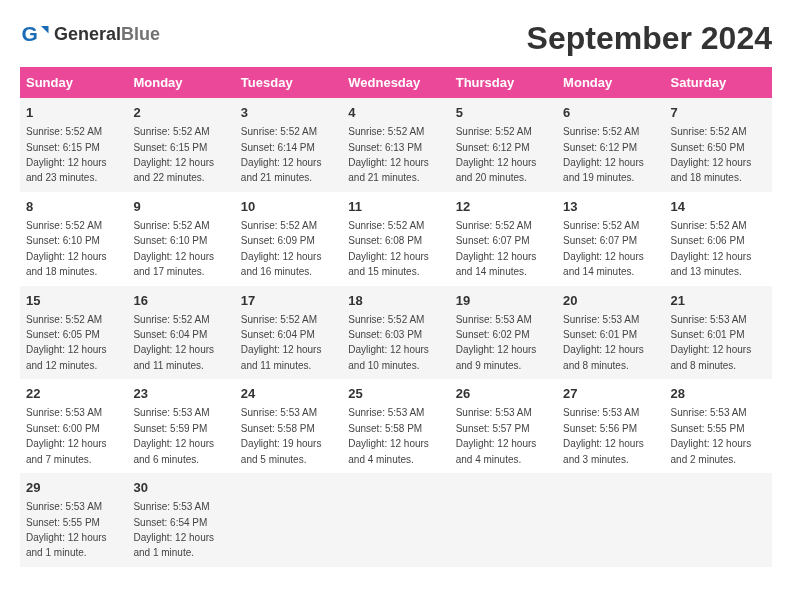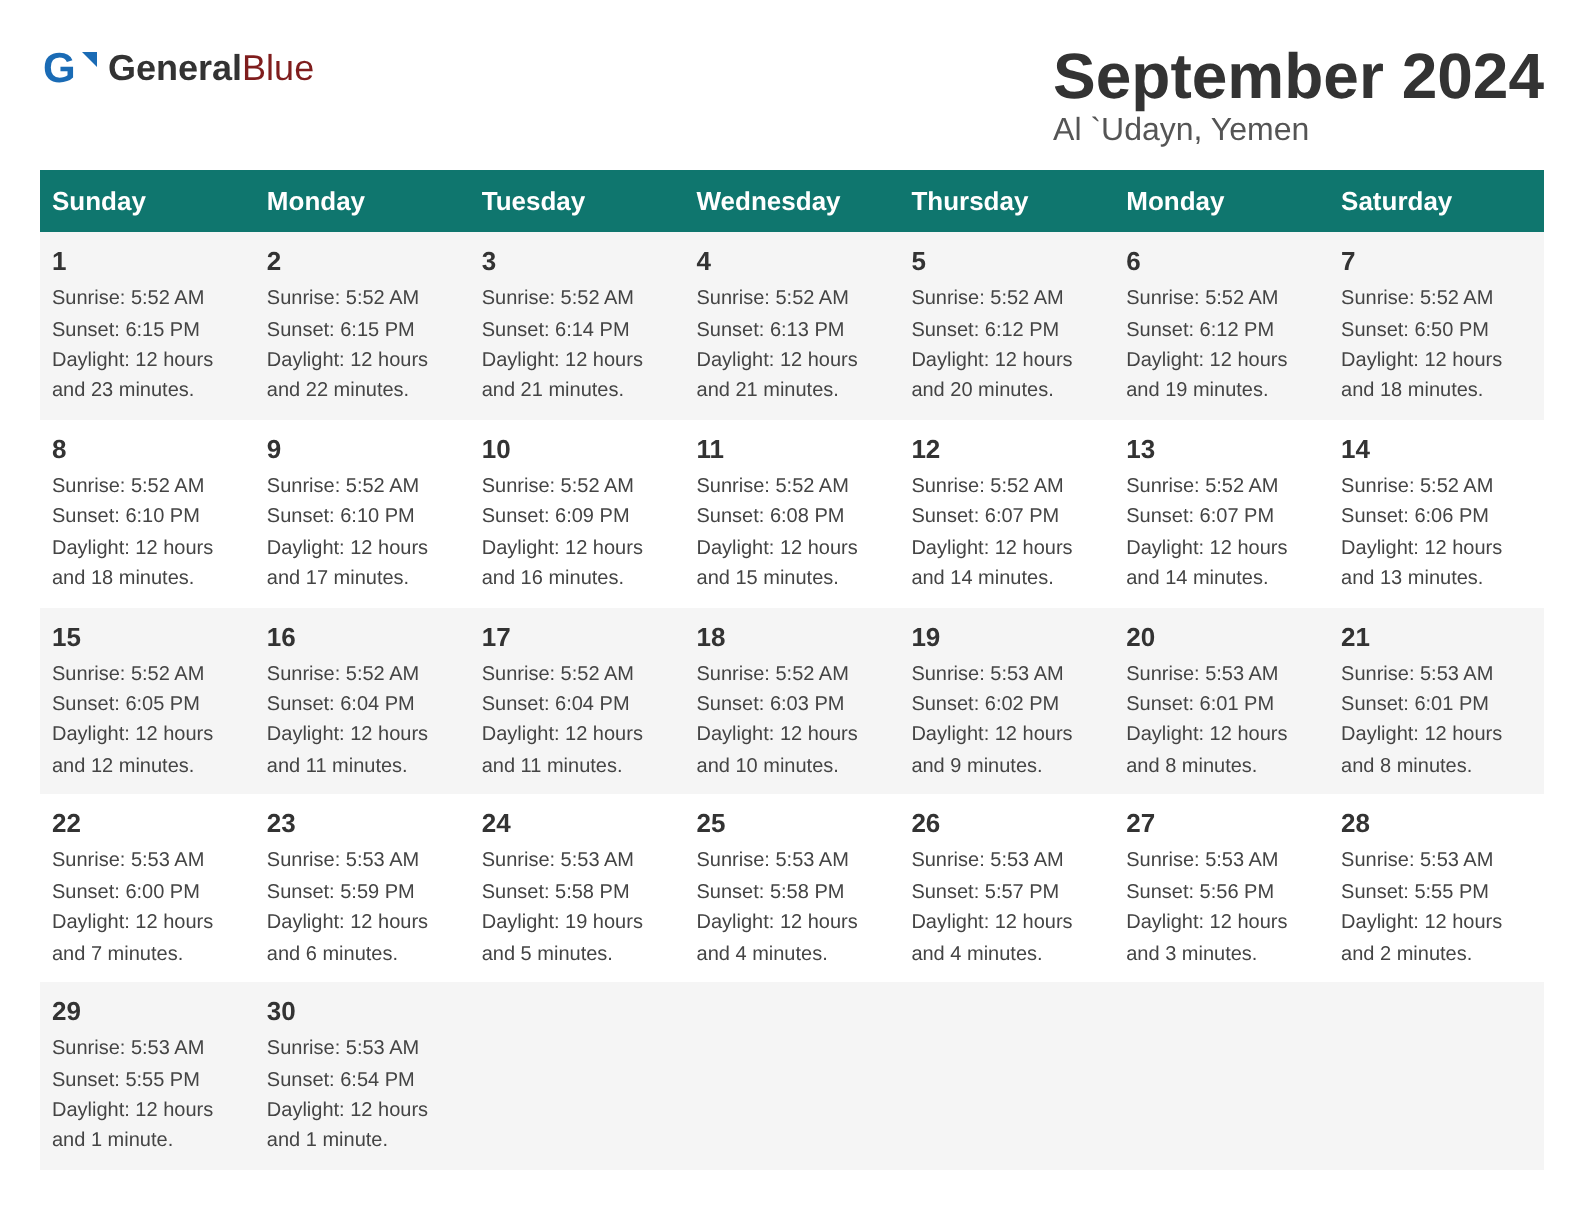--- a/index.html
+++ b/index.html
@@ -25,22 +25,22 @@
       flex-direction: row;
       line-height: 1.1;
     }
     .logo-general {
       font-size: 18px;
       font-weight: bold;
       color: #333;
     }
     .logo-blue {
       font-size: 18px;
-      font-weight: normal;
-      color: #7f1d1d;
+      font-weight: bold;
+      color: #737373;
     }
     .logo-icon {
       width: 30px;
       height: 30px;
       margin-right: 4px;
     }
     .title-section {
       text-align: left;
     }
     .month-title {
@@ -51,21 +51,21 @@
     .location {
       font-size: 16px;
       color: #555;
     }
     table {
       width: 100%;
       border-collapse: collapse;
       font-size: 11px;
     }
     thead tr {
-      background-color: #0f766e;
+      background-color: #ec4899;
       color: white;
     }
     thead th {
       padding: 8px 6px;
       text-align: left;
       font-size: 13px;
       font-weight: bold;
     }
     tbody tr {
       vertical-align: top;
@@ -103,21 +103,20 @@
       <text x="2" y="28" font-size="28" fill="#1a6bb5" font-weight="bold">G</text>
       <polygon points="28,8 38,8 38,18" fill="#1a6bb5"></polygon>
     </svg>
     <div class="logo-text">
       <span class="logo-general">General</span>
       <span class="logo-blue">Blue</span>
     </div>
   </div>
   <div class="title-section">
     <div class="month-title">September 2024</div>
-    <div class="location">Al `Udayn, Yemen</div>
   </div>
 </div>
 
 <table>
   <thead>
     <tr>
       <th>Sunday</th>
       <th>Monday</th>
       <th>Tuesday</th>
       <th>Wednesday</th>

